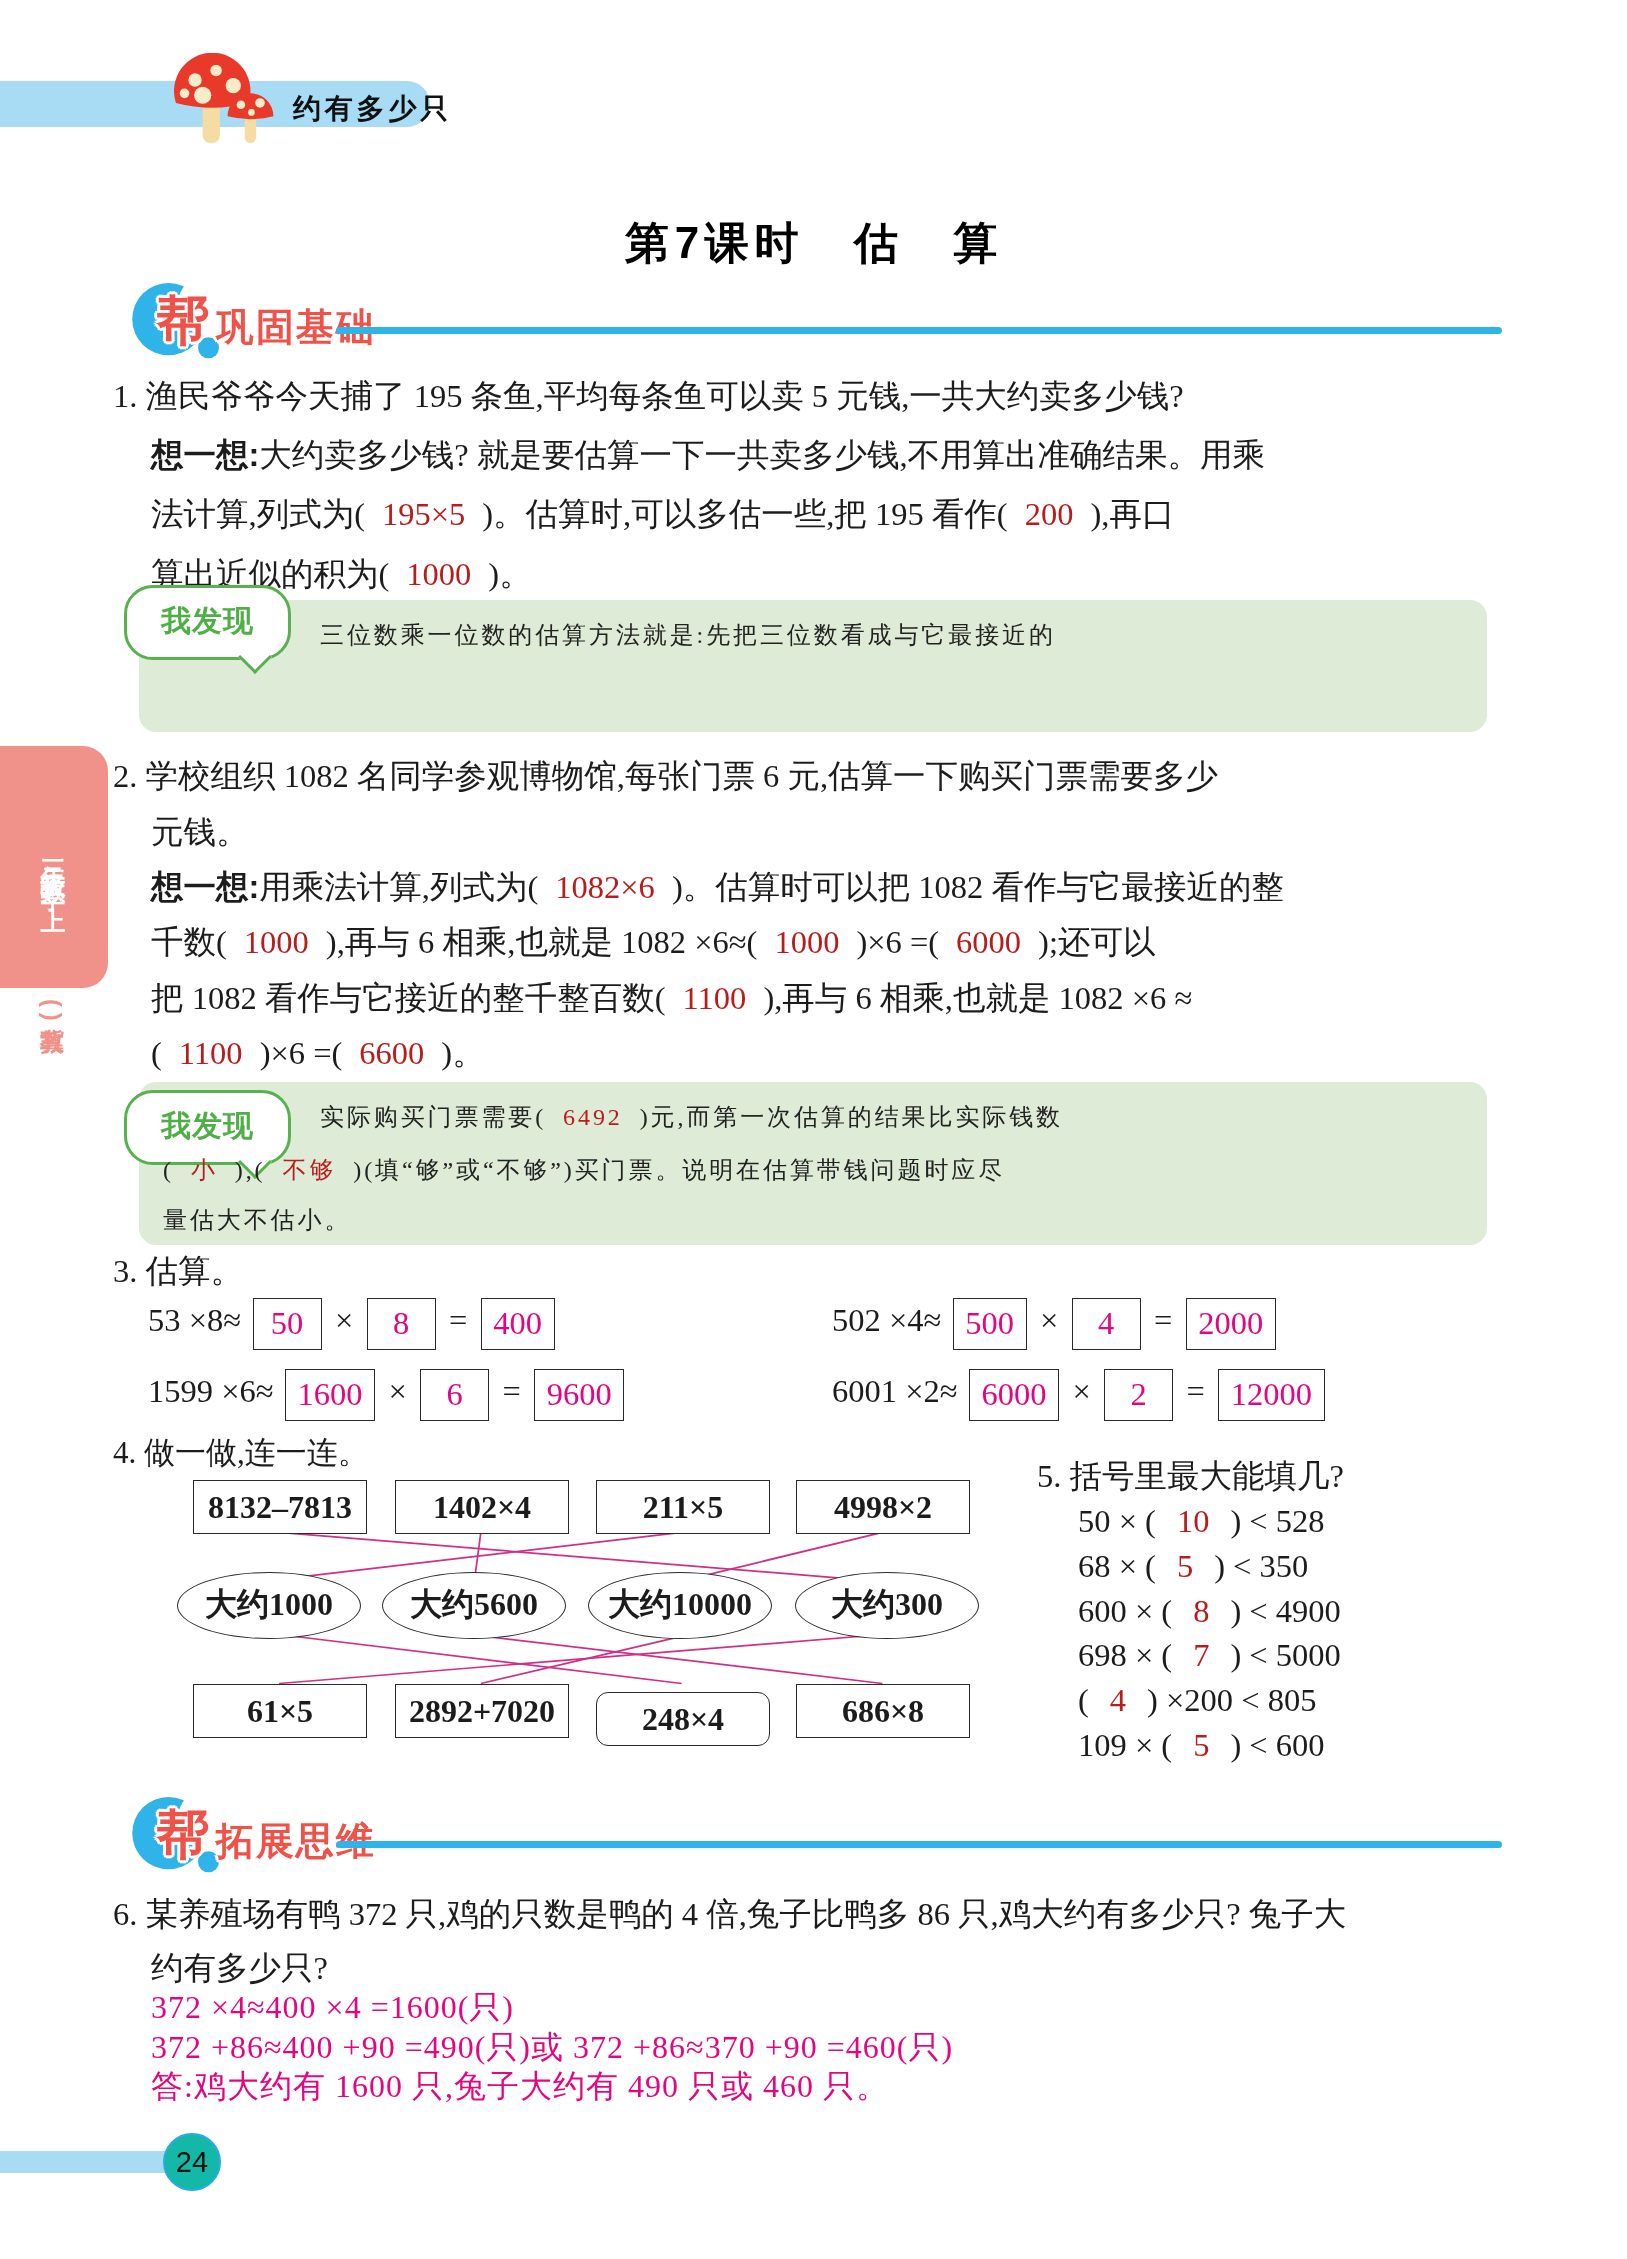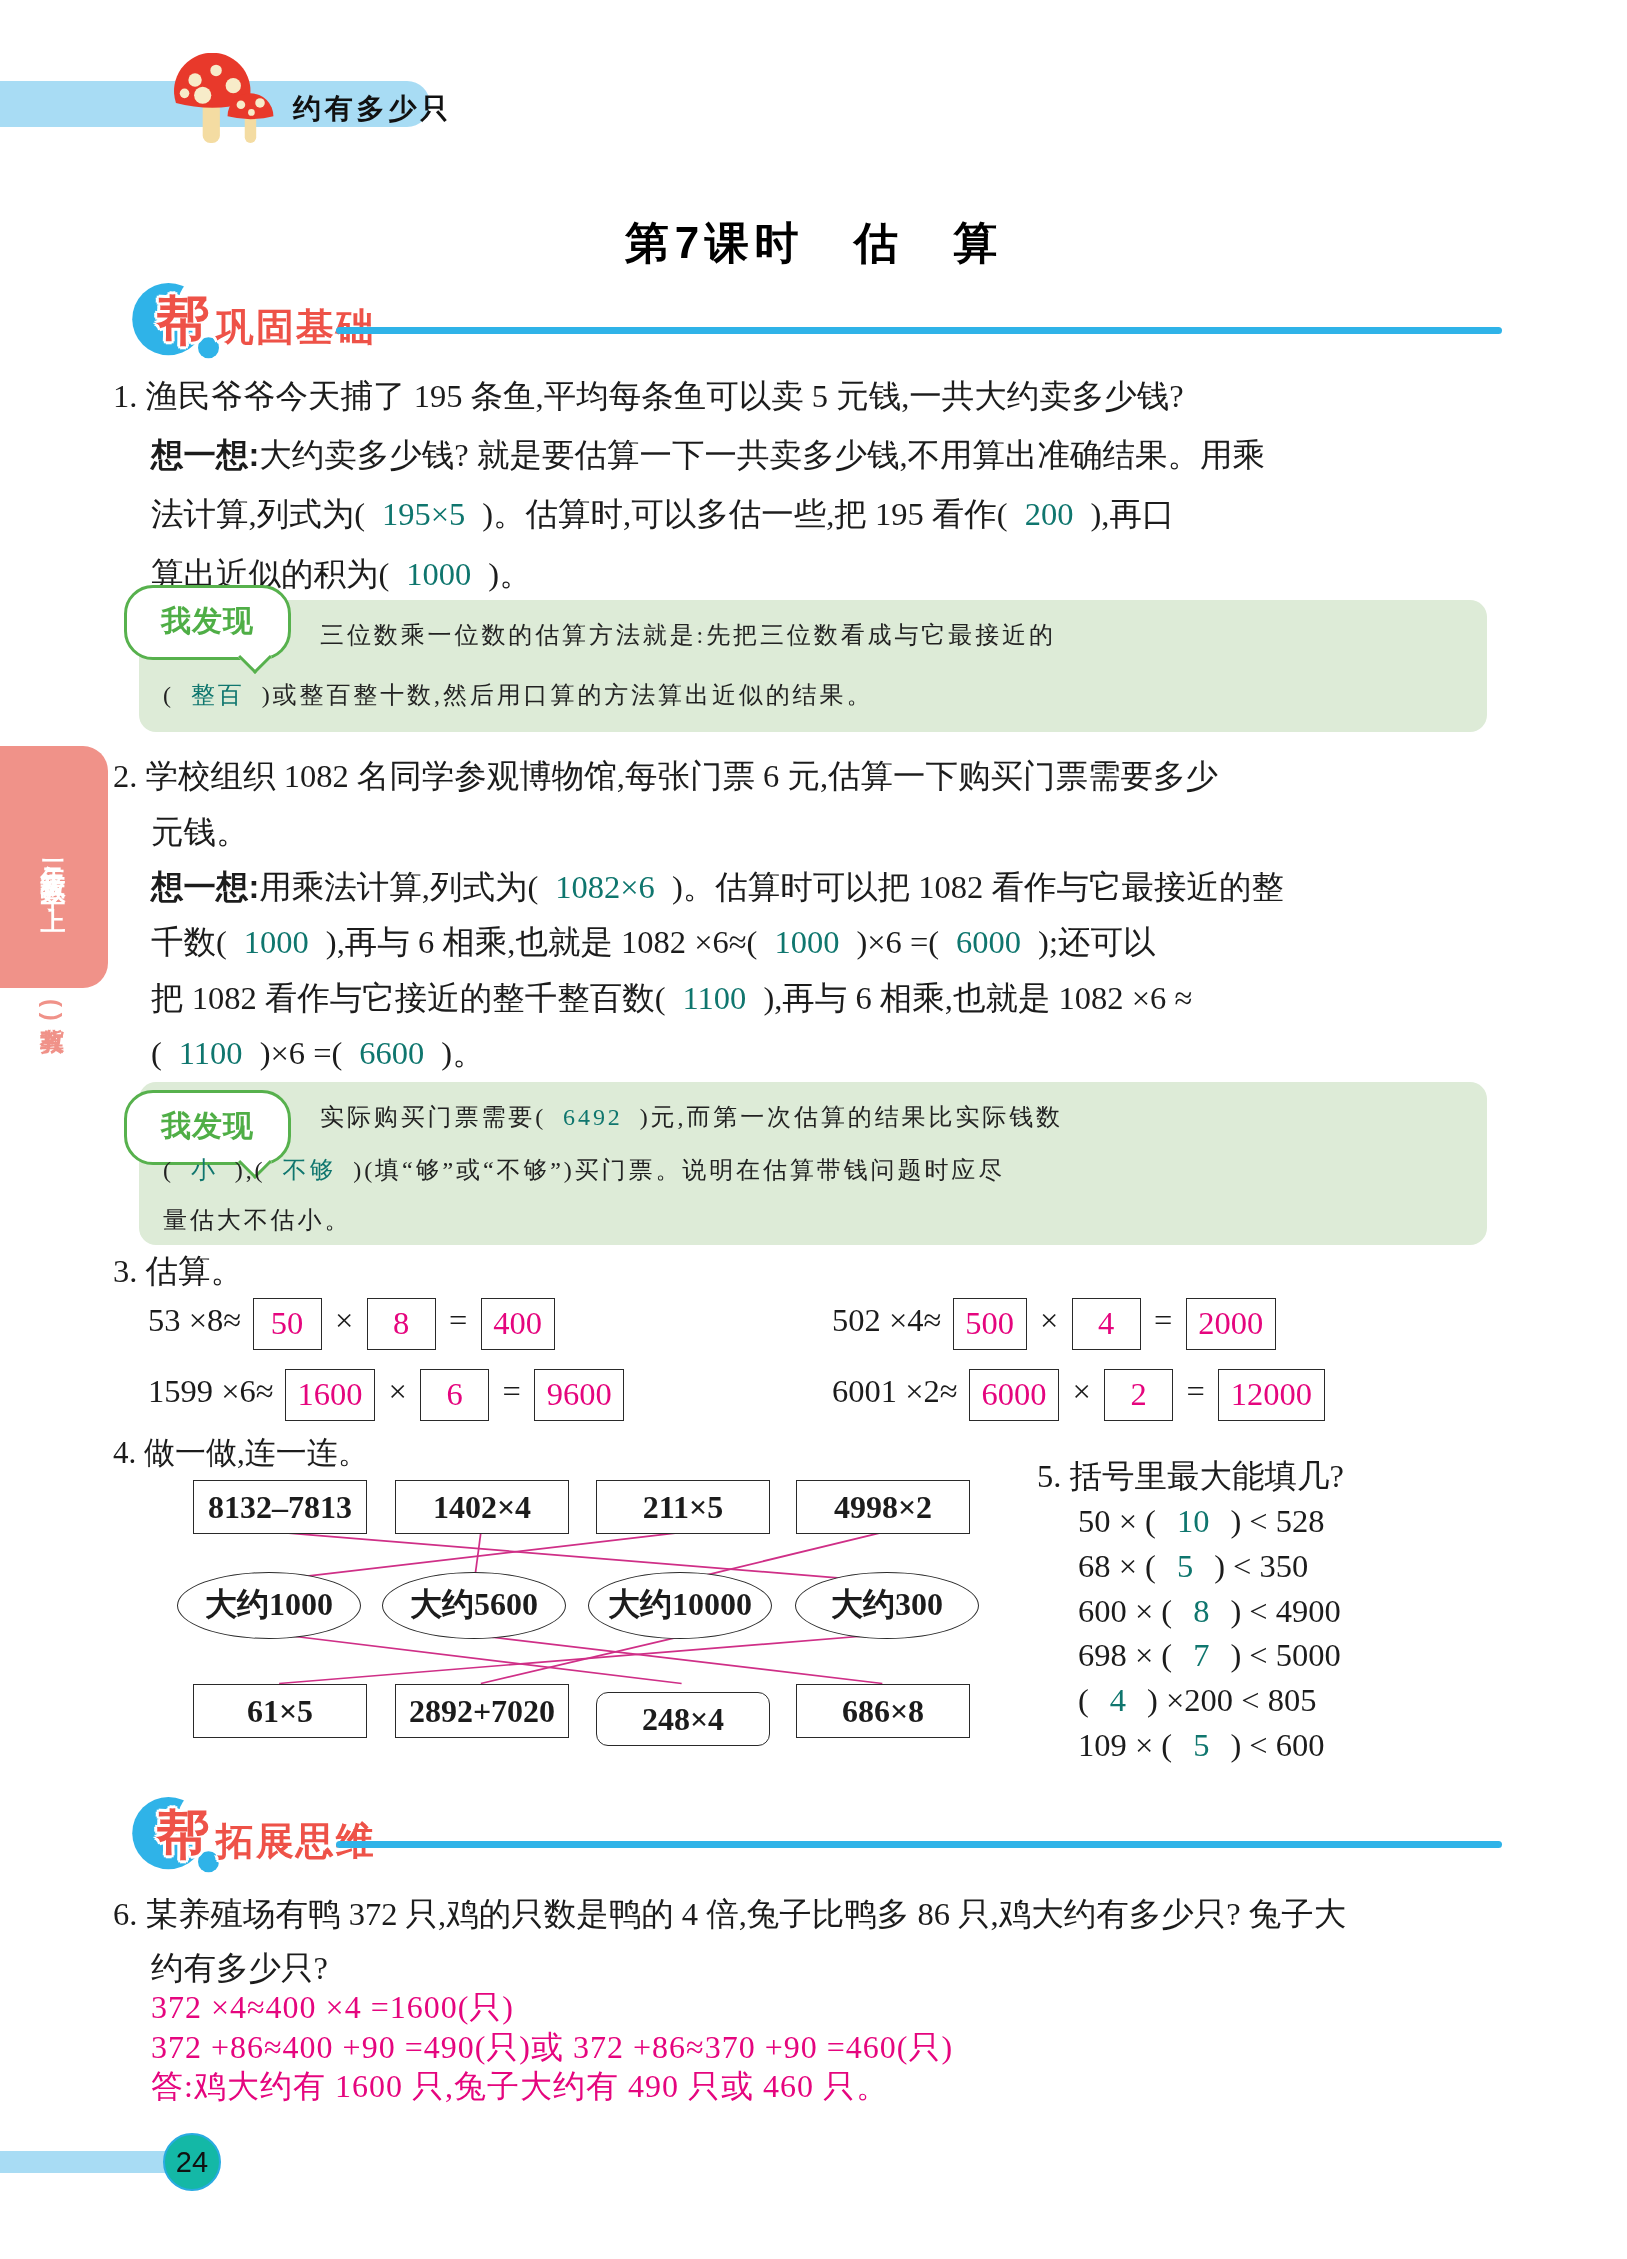--- a/index.html
+++ b/index.html
@@ -30,21 +30,21 @@
   .sec-badge{font-family:"Liberation Sans","DejaVu Sans",sans-serif;font-weight:700;font-size:54px;color:#ee5248;
       text-shadow:-2.9px 0 #fff,2.9px 0 #fff,0 -2.9px #fff,0 2.9px #fff,-1.9px -1.9px #fff,1.9px 1.9px #fff,-1.9px 1.9px #fff,1.9px -1.9px #fff;}
   .sec-label{font-family:"Liberation Sans","DejaVu Sans",sans-serif;font-weight:700;font-size:38px;color:#ee5248;letter-spacing:1.9px;
       text-shadow:-2.9px 0 #fff,2.9px 0 #fff,0 -2.9px #fff,0 2.9px #fff,-1.9px -1.9px #fff,1.9px 1.9px #fff,-1.9px 1.9px #fff,1.9px -1.9px #fff;}
   .sec-line{height:6.7px;background:#2fb3e8;border-radius:3.8px;}
 
   
   .para{font-size:32.5px;line-height:42px;}
   .para .ln{position:absolute;white-space:nowrap;}
   .b{font-weight:700;font-family:"Liberation Sans","DejaVu Sans",sans-serif;}
-  .a{color:#0f766e;margin:0 17px;}
+  .a{color:#b91c1c;margin:0 17px;}
 
   
   .gbox{background:#ddebd7;border-radius:17px;}
   .bubble{background:#fff;border:3.3px solid #57b14d;border-radius:29px;text-align:center;}
   .bubble .tail{position:absolute;right:21px;bottom:-12.4px;width:21px;height:21px;background:#fff;
       border-right:3.3px solid #57b14d;border-bottom:3.3px solid #57b14d;transform:rotate(45deg);}
   .bubble .blabel{position:relative;display:block;color:#4fae46;font-size:30px;font-weight:700;line-height:65px;
       font-family:"Liberation Sans","DejaVu Sans",sans-serif;letter-spacing:1px;}
   .gln{position:absolute;white-space:nowrap;font-size:24px;letter-spacing:2.9px;color:#222;}
 
@@ -117,21 +117,20 @@
     <div class="abs ln" style="left:151px;top:493px;"><span>法计算,列式为(</span><span class="a">195×5</span><span>)。估算时,可以多估一些,把 195 看作(</span><span class="a">200</span><span>),再口</span></div>
     <div class="abs ln" style="left:151px;top:553px;"><span>算出近似的积为(</span><span class="a">1000</span><span>)。</span></div>
   </div>
 
   <div class="abs gbox" style="left:139px;top:600px;width:1348px;height:132px;"></div>
   <div class="abs bubble" style="left:124px;top:585px;width:161px;height:69px;">
     <span class="blabel">我发现</span>
     <span class="tail"></span>
   </div>
   <div class="abs gln" style="left:320px;top:619px;"><span>三位数乘一位数的估算方法就是:先把三位数看成与它最接近的</span></div>
-  <div class="abs gln" style="left:163px;top:679px;"><span>(</span><span class="a">整百</span><span>)或整百整十数,然后用口算的方法算出近似的结果。</span></div>
 
   <div class="para">
     <div class="abs ln" style="left:113px;top:755px;"><span>2. 学校组织 1082 名同学参观博物馆,每张门票 6 元,估算一下购买门票需要多少</span></div>
     <div class="abs ln" style="left:151px;top:811px;"><span>元钱。</span></div>
     <div class="abs ln" style="left:151px;top:866px;"><span class="b">想一想:</span><span>用乘法计算,列式为(</span><span class="a">1082×6</span><span>)。估算时可以把 1082 看作与它最接近的整</span></div>
     <div class="abs ln" style="left:151px;top:921px;"><span>千数(</span><span class="a">1000</span><span>),再与 6 相乘,也就是 1082 ×6≈(</span><span class="a">1000</span><span>)×6 =(</span><span class="a">6000</span><span>);还可以</span></div>
     <div class="abs ln" style="left:151px;top:977px;"><span>把 1082 看作与它接近的整千整百数(</span><span class="a">1100</span><span>),再与 6 相乘,也就是 1082 ×6 ≈</span></div>
     <div class="abs ln" style="left:151px;top:1032px;"><span>(</span><span class="a">1100</span><span>)×6 =(</span><span class="a">6600</span><span>)。</span></div>
   </div>
 

